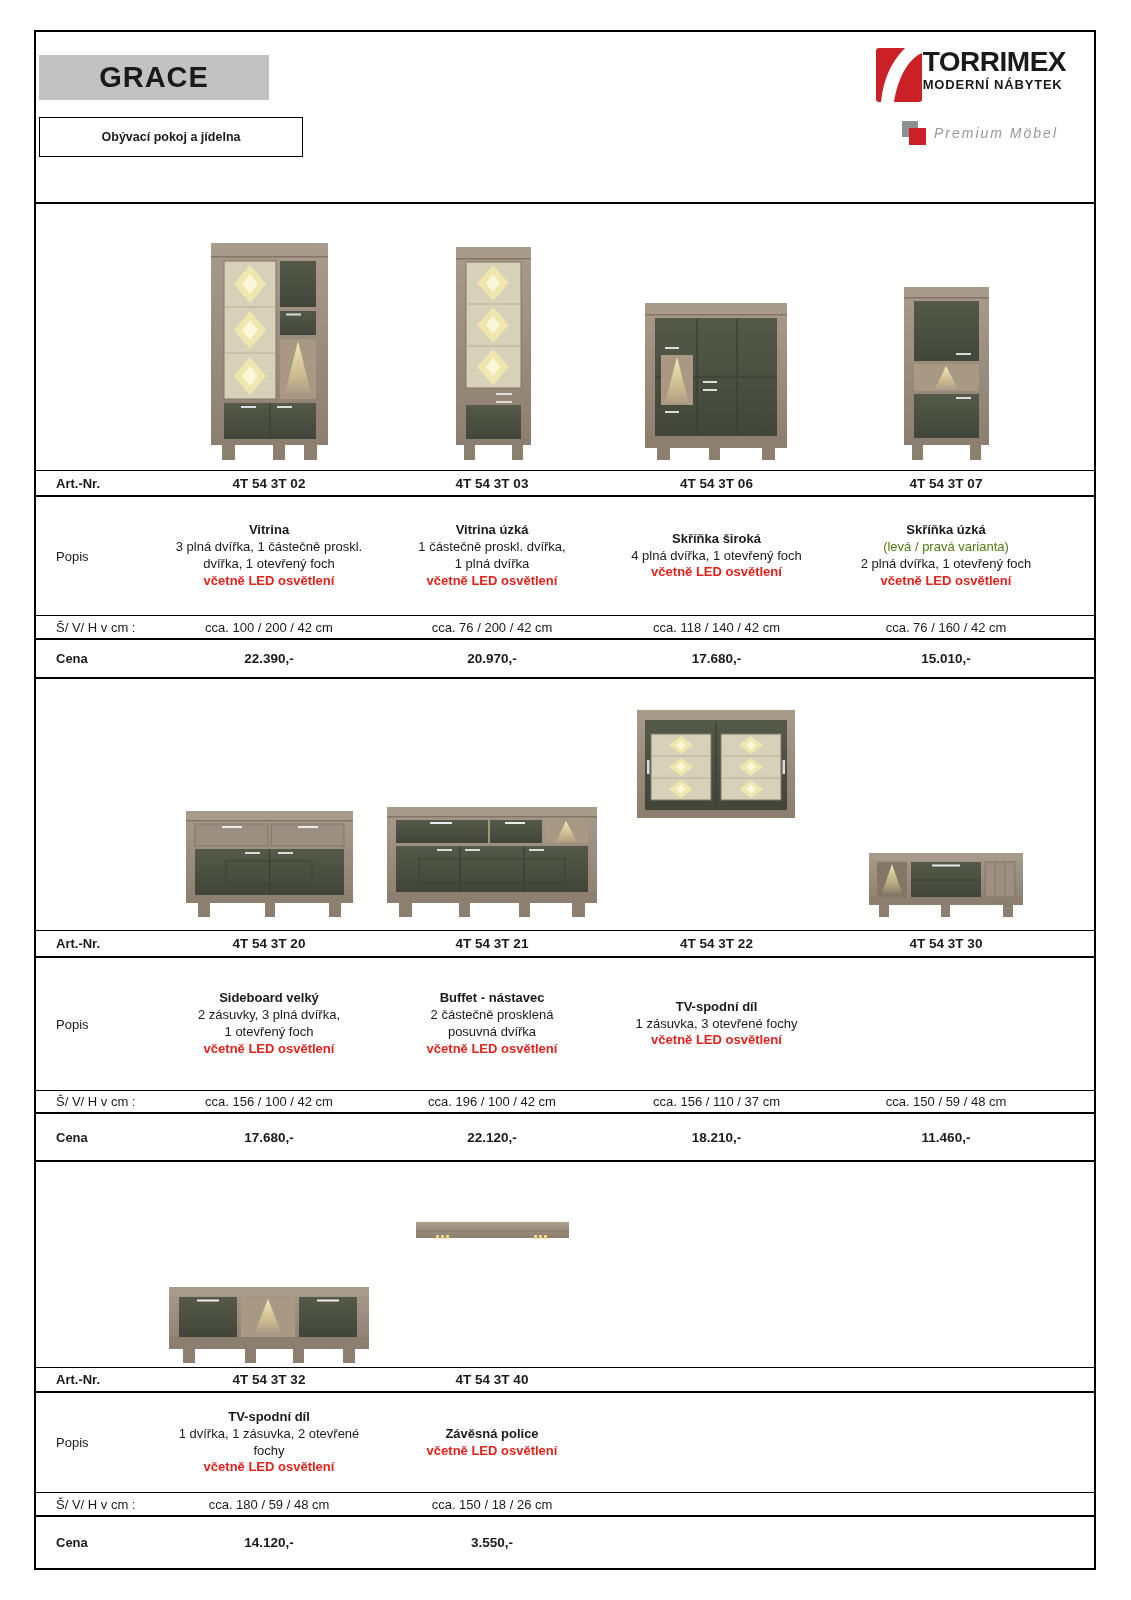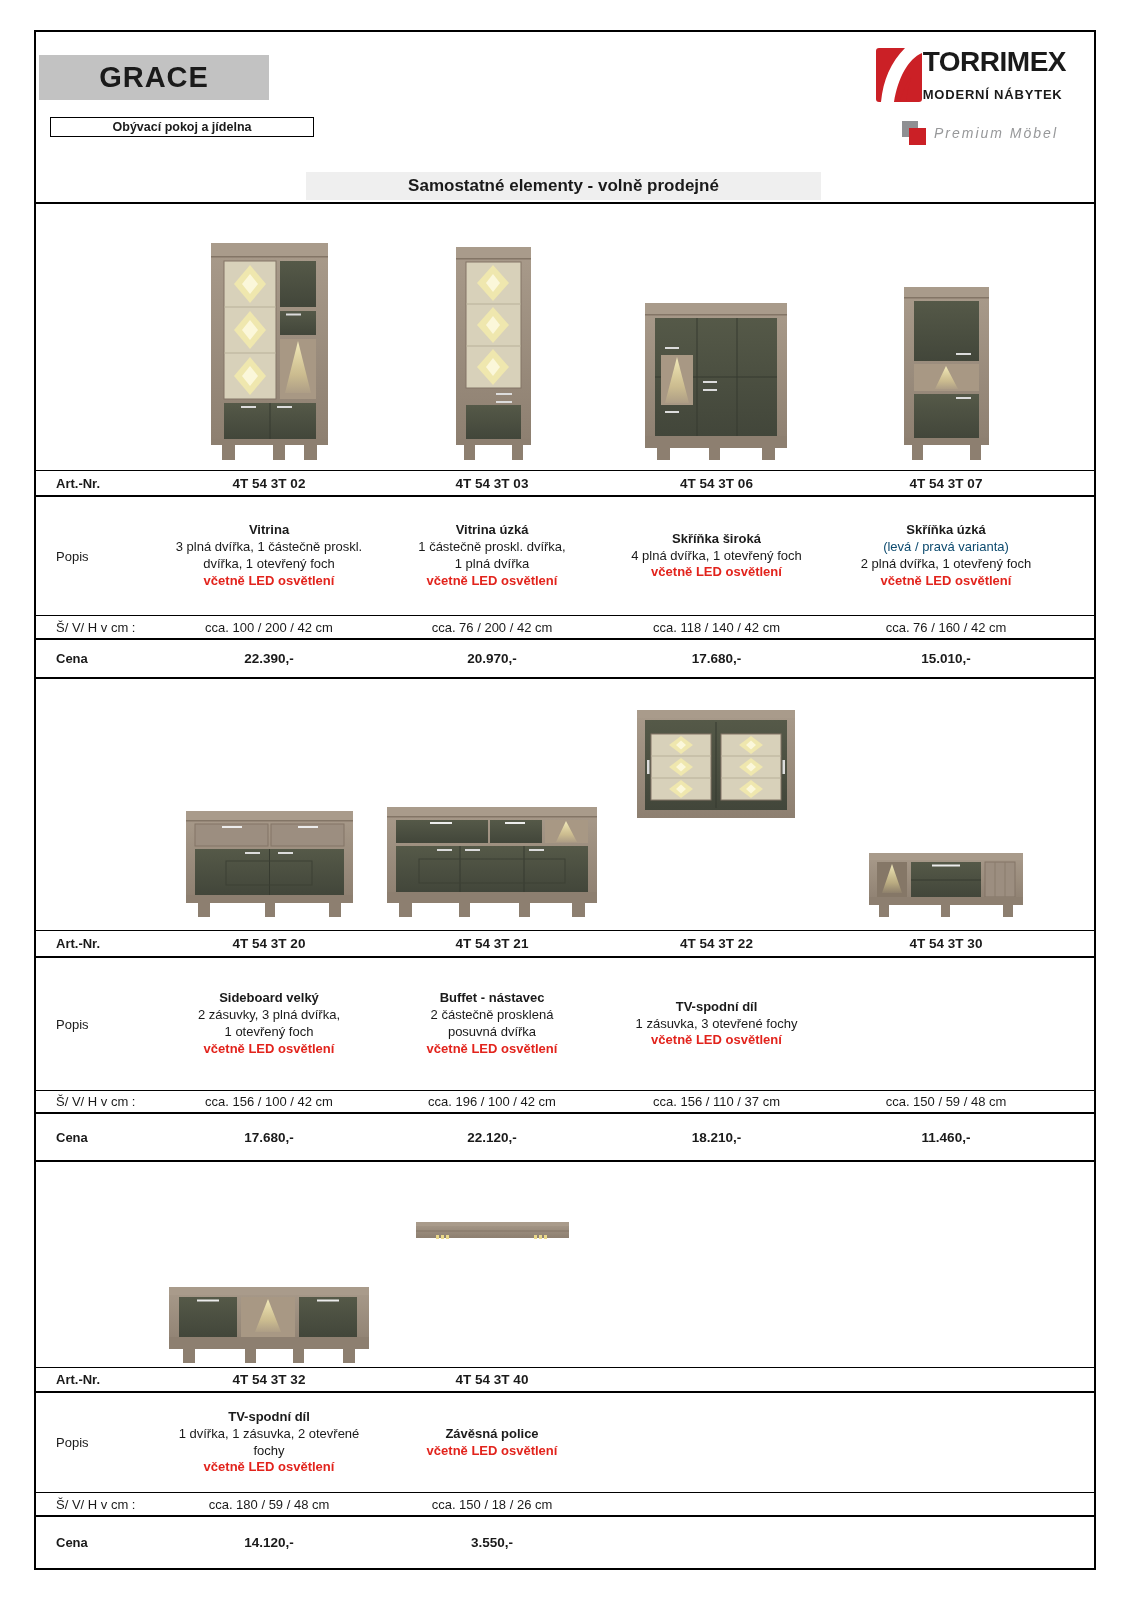--- a/index.html
+++ b/index.html
@@ -4,27 +4,27 @@
 <style>
   html,body{margin:0;padding:0;background:#fff;}
   .page{position:relative;width:1131px;height:1600px;background:#fff;
         font-family:"Liberation Sans", sans-serif;color:#1a1a1a;overflow:hidden;}
   .frame{position:absolute;left:34px;top:30px;width:1062px;height:1540px;
          border:2.5px solid #000;box-sizing:border-box;}
   
   .grace-box{position:absolute;left:3px;top:23px;width:230px;height:45px;background:#c2c2c2;
              display:flex;align-items:center;justify-content:center;
              font-size:29px;font-weight:bold;letter-spacing:1px;}
-  .cat-box{position:absolute;left:14px;top:85px;width:264px;height:20px;border:1.5px solid #000;
+  .cat-box{position:absolute;left:3px;top:85px;width:264px;height:40px;border:1.5px solid #000;
            box-sizing:border-box;display:flex;align-items:center;justify-content:center;
            font-size:12.5px;font-weight:bold;background:#fff;}
   .brand{position:absolute;right:28px;top:16px;display:flex;align-items:flex-start;gap:1px;}
   .brand-text{display:flex;flex-direction:column;line-height:1;}
   .brand-name{font-size:28px;font-weight:bold;letter-spacing:-0.5px;}
-  .brand-tag{font-size:13px;font-weight:bold;letter-spacing:0.8px;margin-top:12px;}
+  .brand-tag{font-size:13px;font-weight:bold;letter-spacing:0.8px;margin-top:2px;}
   .premium{position:absolute;right:36px;top:88px;display:flex;align-items:center;gap:7px;}
   .premium-text{font-size:14px;color:#97989a;letter-spacing:2px;font-style:italic;}
   .title-bar{position:absolute;left:270px;top:140px;width:515px;height:28px;background:#efefef;
              display:flex;align-items:center;justify-content:center;
              font-size:17px;font-weight:bold;}
   .hline{position:absolute;left:0;right:0;border-top:2.5px solid #000;}
   
   .band{position:absolute;left:0;right:0;display:grid;
         grid-template-columns:121px 224px 222px 227px 232px 1fr;
         align-items:center;box-sizing:border-box;background:#fff;}
@@ -32,21 +32,21 @@
   .thick-bottom{border-bottom:2px solid #000;}
   .lab{padding-left:20px;font-size:13px;}
   .bold{font-weight:bold;}
   .val{text-align:center;font-size:13px;}
   .val-b{text-align:center;font-size:13.5px;font-weight:bold;}
   .popis-cell{display:flex;flex-direction:column;justify-content:center;align-items:center;
               text-align:center;font-size:13px;line-height:1.3;height:100%;padding:0 6px;
               box-sizing:border-box;}
   .pname{font-weight:bold;}
   .pdesc{white-space:pre-line;}
-  .red{color:#0c4a6e;}
+  .red{color:#4d7c0f;}
   .red-b{color:#e2231c;font-weight:bold;}
   .fig{position:absolute;}
 </style>
 </head>
 <body>
 
 <div class="page">
 <div class="frame">
 
   <svg width="0" height="0" style="position:absolute" aria-hidden="true">
@@ -87,23 +87,20 @@
   </div>
 
   <div class="premium">
     <svg width="26" height="26" viewBox="0 0 26 26">
       <rect x="1" y="1" width="16" height="16" fill="#8f9093"></rect>
       <rect x="8" y="8" width="17" height="17" fill="#cb2026"></rect>
     </svg>
     <span class="premium-text">Premium Möbel</span>
   </div>
 
-  <div class="title-bar">
-    <span>Samostatné elementy - volně prodejné</span>
-  </div>
   <div class="hline" style="top:170px"></div>
 
   <svg class="fig" style="left:175px;top:211px" width="117" height="217" viewBox="0 0 117 217">
     <rect width="117" height="202" fill="url(#gwood)"></rect>
     <rect width="117" height="14" fill="#a99b8b"></rect>
     <rect y="13" width="117" height="1.5" fill="#837566"></rect>
     <rect x="13" y="18" width="52" height="138" fill="#d8d1ba" stroke="#837566"></rect>
     <line x1="13" y1="64" x2="65" y2="64" stroke="#b8b099"></line>
     <line x1="13" y1="110" x2="65" y2="110" stroke="#b8b099"></line>
     <polygon points="39,22 55,41 39,60 23,41" fill="#efe7ae"></polygon>

